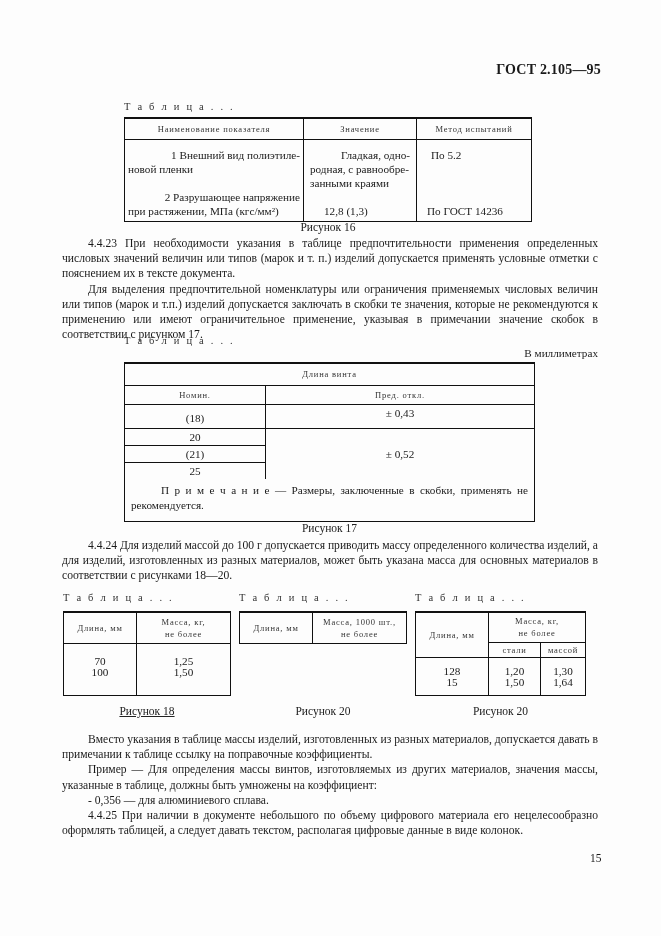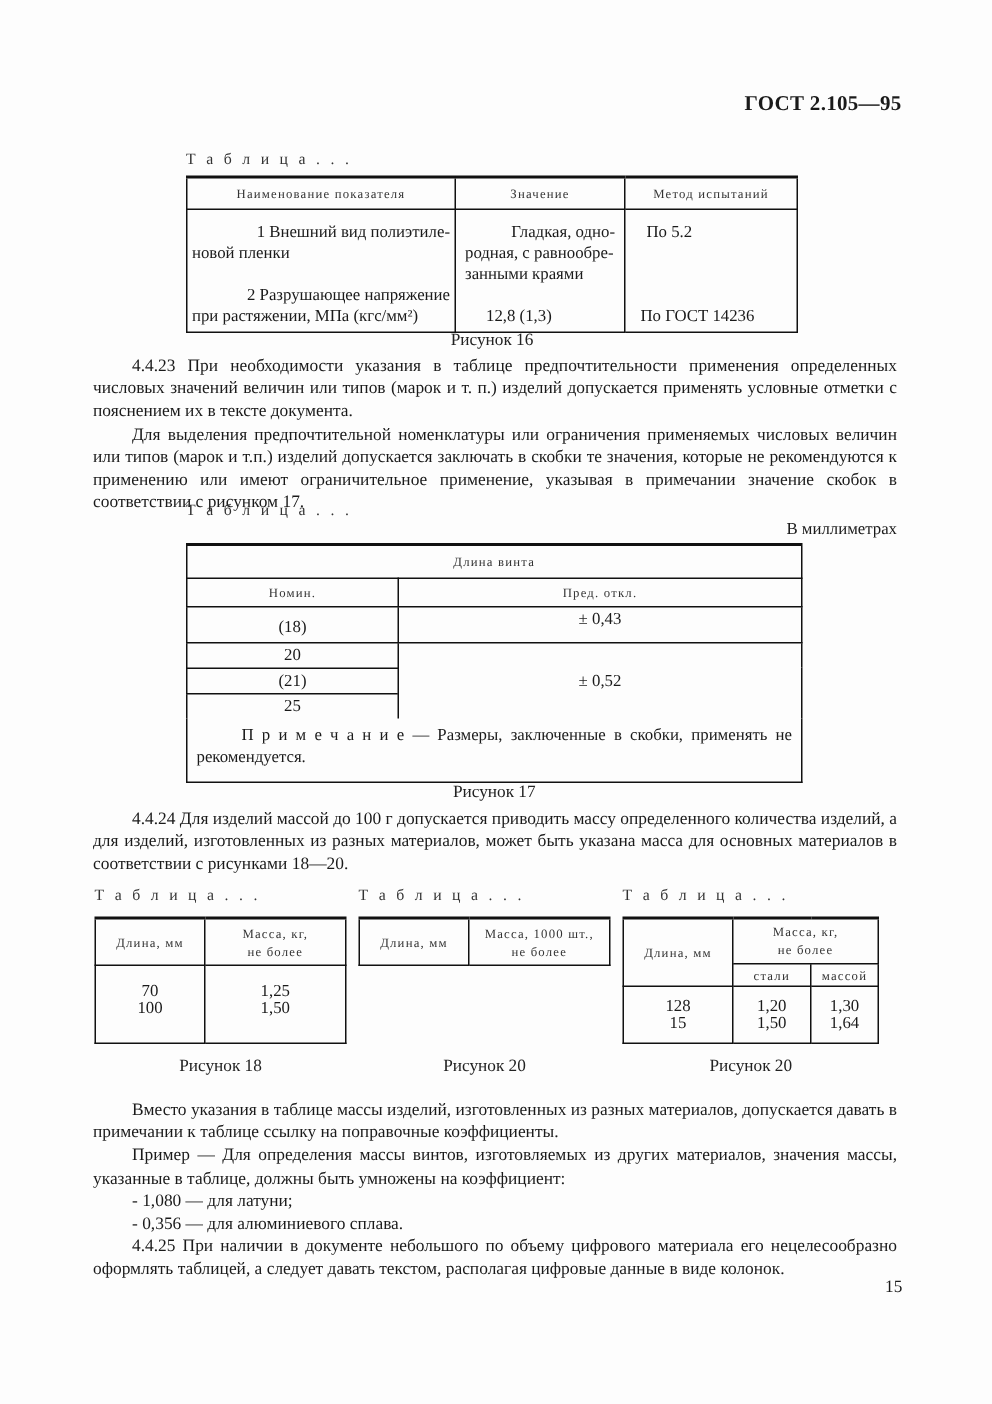--- a/index.html
+++ b/index.html
@@ -120,21 +120,21 @@
       <div>70</div>
       <div>100</div>
     </td>
     <td class="cell" style="text-align:center; vertical-align:top; padding-top:12px; line-height:11px;">
       <div>1,25</div>
       <div>1,50</div>
     </td>
   </tr>
 </tbody>
   </table>
-<div class="abs fig-caption" style="left:63px; width:168px; top:705px;">Рисунок 18</div>
+<div class="abs fig-caption" style="left:63px; width:168px; top:705px;text-decoration:underline;">Рисунок 18</div>
 
 <div class="abs caption-label" style="left:239px; top:592px;">Т а б л и ц а . . .</div>
 <table class="abs tbl" style="left:239px; top:611px; width:168px;">
   <tbody>
       <tr style="height:31px;">
     <th class="hdr-small thick-top" style="width:72px;">Длина, мм</th>
     <th class="hdr-small thick-top" style="line-height:12px;">
       <div>Масса, 1000 шт.,</div>
       <div>не более</div>
     </th>
@@ -171,18 +171,17 @@
       <div>1,64</div>
     </td>
   </tr>
 </tbody>
   </table>
 <div class="abs fig-caption" style="left:415px; width:171px; top:705px;">Рисунок 20</div>
 
 <div class="abs para" style="left:62px; width:536px; top:732px;">
   <div style="text-indent:26px;">Вместо указания в таблице массы изделий, изготовленных из разных материалов, допускается давать в примечании к таблице ссылку на поправочные коэффициенты.</div>
   <div style="text-indent:26px;">Пример — Для определения массы винтов, изготовляемых из других материалов, значения массы, указанные в таблице, должны быть умножены на коэффициент:</div>
-  <div style="padding-left:26px;">- 1,080 — для латуни;</div>
   <div style="padding-left:26px;">- 0,356 — для алюминиевого сплава.</div>
   <div style="text-indent:26px;">4.4.25 При наличии в документе небольшого по объему цифрового материала его нецелесообразно оформлять таблицей, а следует давать текстом, располагая цифровые данные в виде колонок.</div>
 </div>
 
 <div class="abs pagenum" style="left:590px; top:852px;">15</div>
 
 </body></html>

